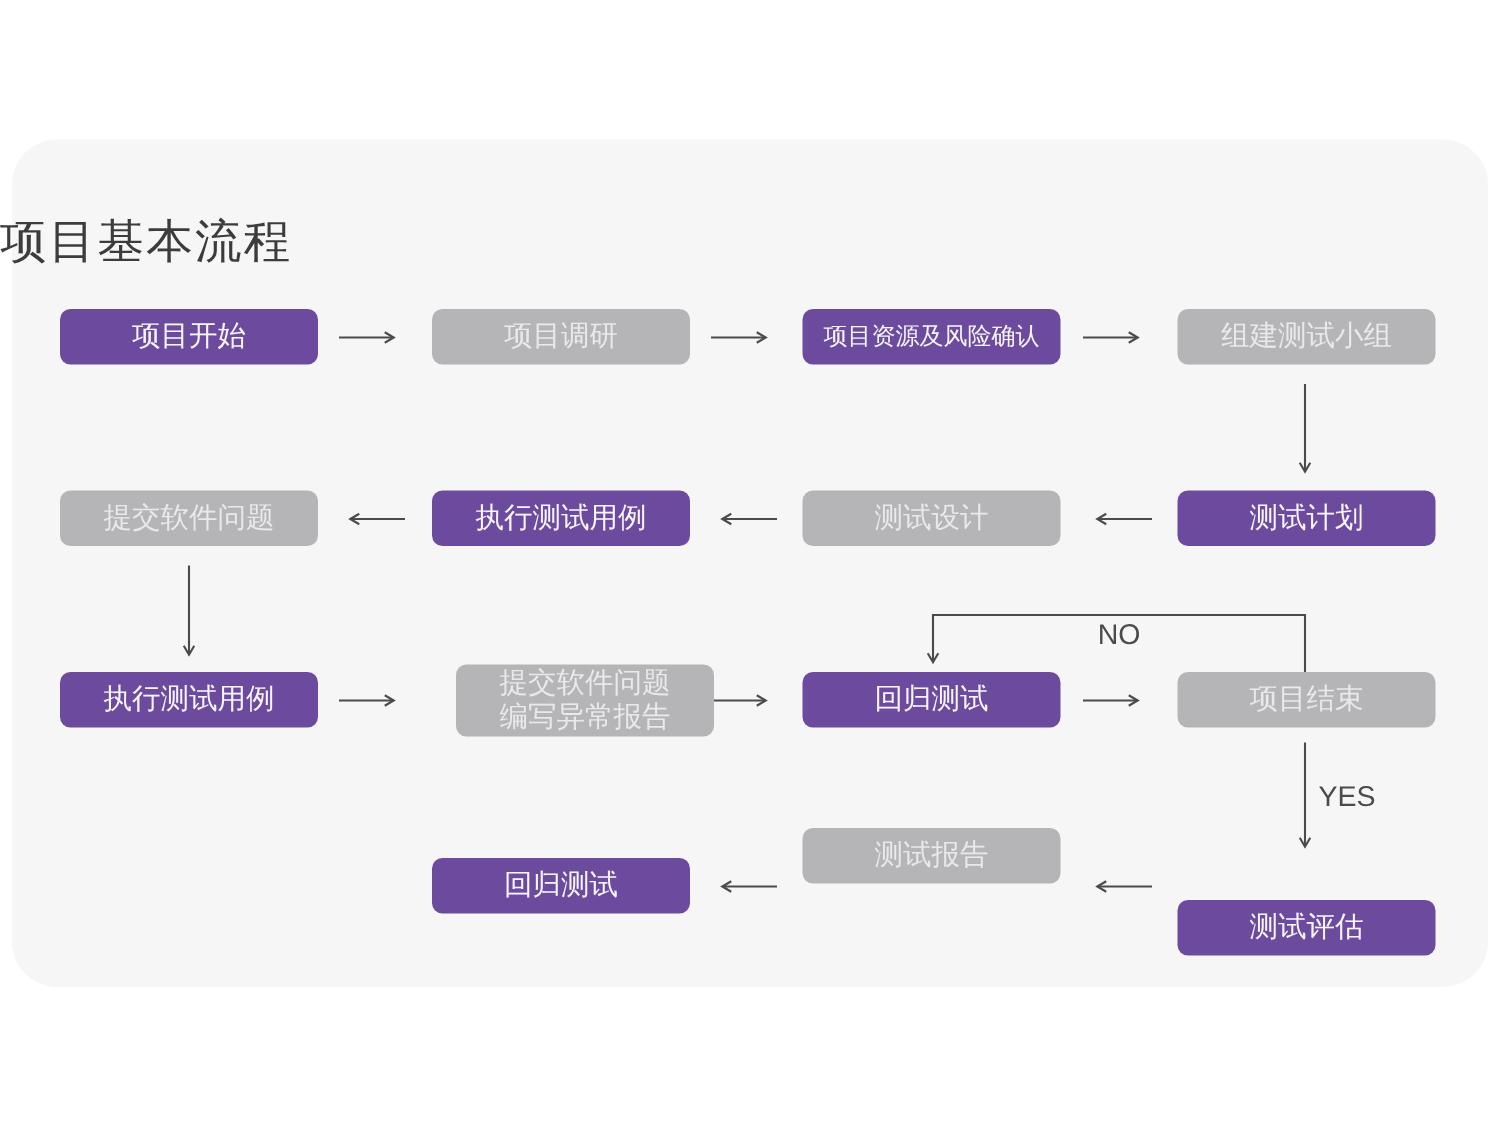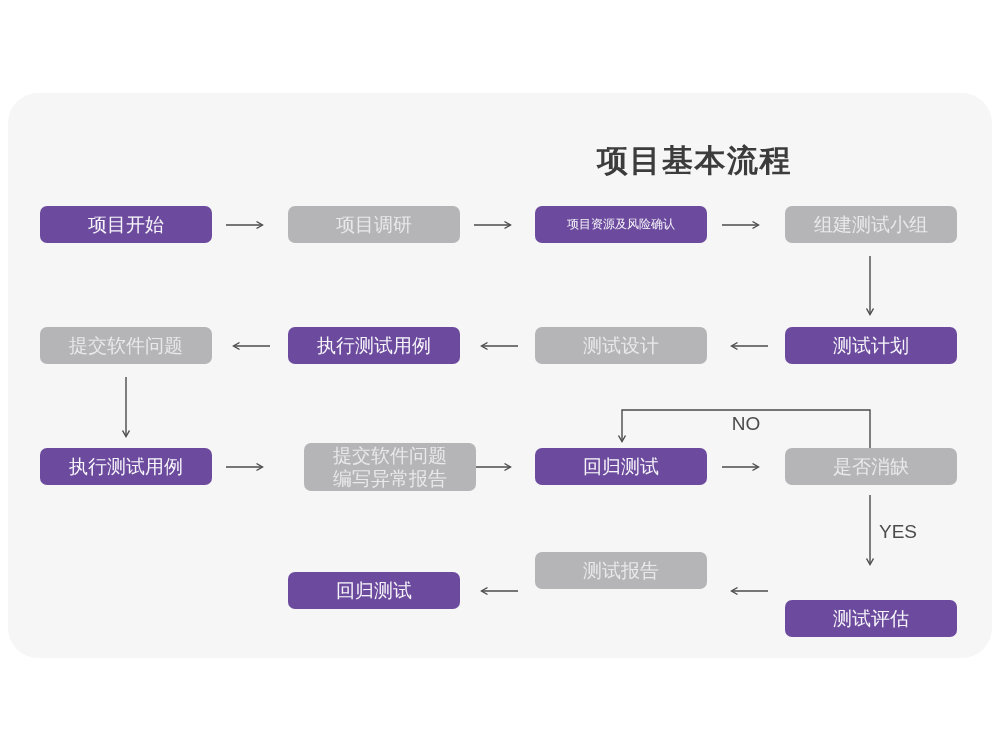--- a/index.html
+++ b/index.html
@@ -6,32 +6,32 @@
   body{
     width:1000px;height:750px;position:relative;overflow:hidden;
     background:var(--page_bg,#FFFFFF);
     font-family:"Liberation Sans","DejaVu Sans",sans-serif;
   }
   .panel{
     position:absolute;left:8px;top:93px;width:984px;height:565px;
     background:var(--panel_bg,#F6F6F7);border-radius:30px;
   }
   .title{
-    position:absolute;left:0;top:140px;width:792px;text-align:right;
-    font-size:31px;font-weight:700;letter-spacing:1.5px;
+    position:absolute;left:0;top:140px;width:792px;text-align:left;
+    font-size:31px;font-weight:400;letter-spacing:1.5px;
     color:var(--title_color,#3C3C3C);
   }
   .box{
     position:absolute;width:172px;height:37px;border-radius:7px;
     display:flex;align-items:center;justify-content:center;
     font-size:19px;line-height:23px;text-align:right;white-space:pre-line;
   }
   .purple{background:var(--purple,#6C4B9E);color:var(--purple_text,#F7F5FA);}
   .gray{background:var(--gray,#B5B4B6);color:var(--gray_text,#E9E8EA);}
-  .small{font-size:12px;}
+  .small{font-size:16px;}
   .tall{height:48px;margin-left:16px;}
   
   .p-r1c1{left:40px;top:206px}.p-r1c2{left:288px;top:206px}
   .p-r1c3{left:535px;top:206px}.p-r1c4{left:785px;top:206px}
   .p-r2c1{left:40px;top:327px}.p-r2c2{left:288px;top:327px}
   .p-r2c3{left:535px;top:327px}.p-r2c4{left:785px;top:327px}
   .p-r3c1{left:40px;top:448px}.p-r3c2{left:288px;top:443px}
   .p-r3c3{left:535px;top:448px}.p-r3c4{left:785px;top:448px}
   .p-r4c2{left:288px;top:572px}.p-r4c3{left:535px;top:552px}.p-r4c4{left:785px;top:600px}
   .arrows{position:absolute;left:0;top:0;width:1000px;height:750px;pointer-events:none;}
@@ -86,20 +86,20 @@
 
 <div class="box gray p-r2c1">提交软件问题</div>
 <div class="box purple p-r2c2">执行测试用例</div>
 <div class="box gray p-r2c3">测试设计</div>
 <div class="box purple p-r2c4">测试计划</div>
 
 <div class="box purple p-r3c1">执行测试用例</div>
 <div class="box gray tall p-r3c2">提交软件问题
 编写异常报告</div>
 <div class="box purple p-r3c3">回归测试</div>
-<div class="box gray p-r3c4">是否消缺</div>
+<div class="box gray p-r3c4">项目结束</div>
 
 <div class="box purple p-r4c2">回归测试</div>
 <div class="box gray p-r4c3">测试报告</div>
 <div class="box purple p-r4c4">测试评估</div>
 
 <div class="flow-label no-pos">NO</div>
 <div class="flow-label yes-pos">YES</div>
 
 </body></html>

